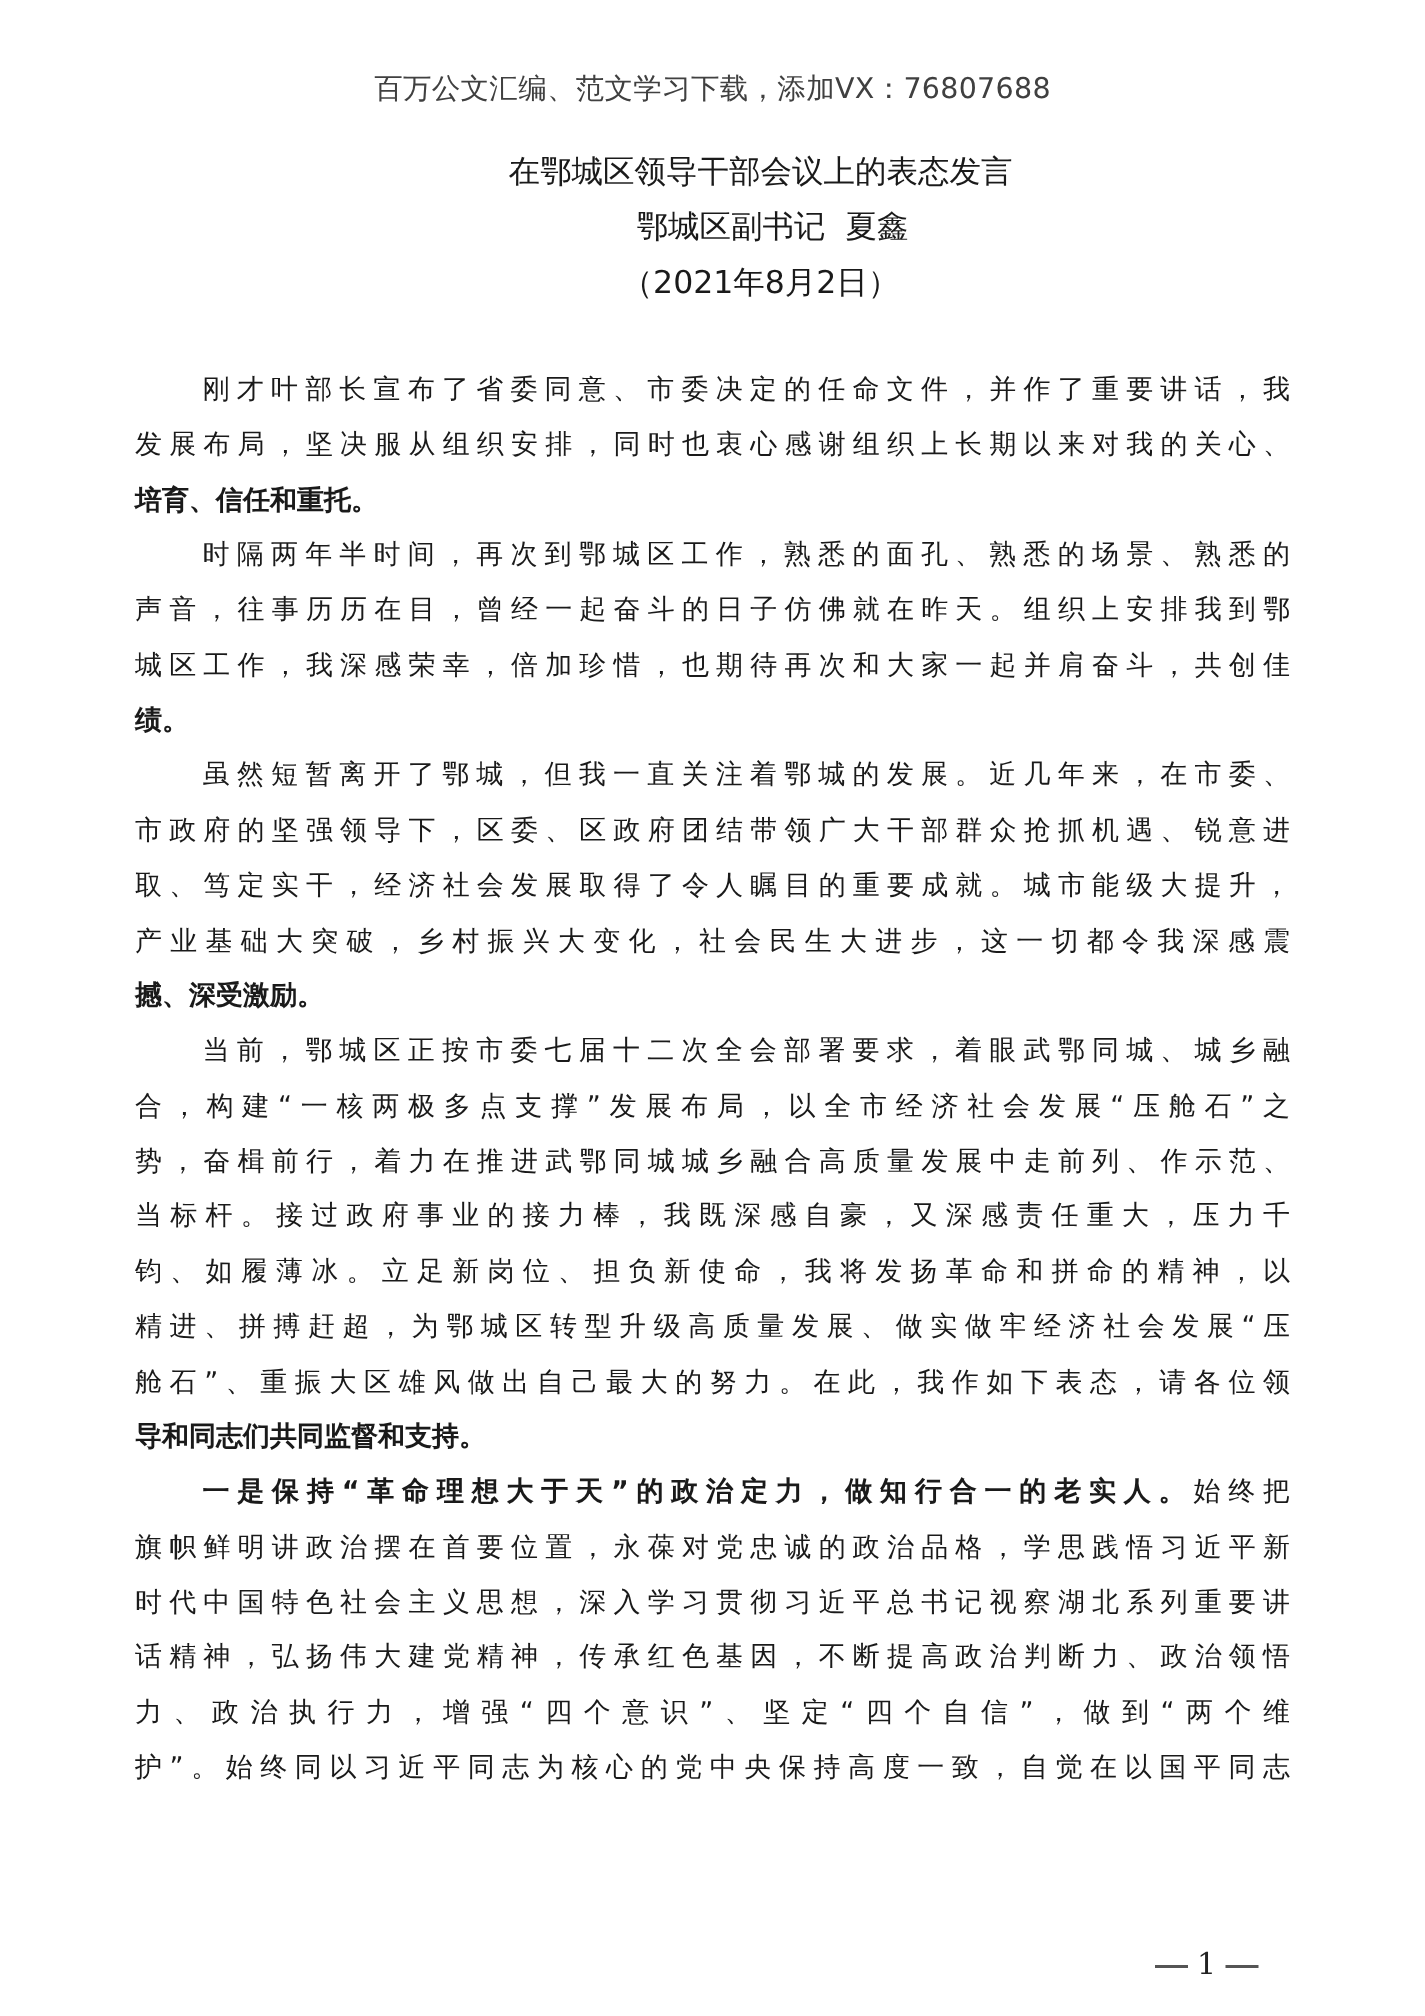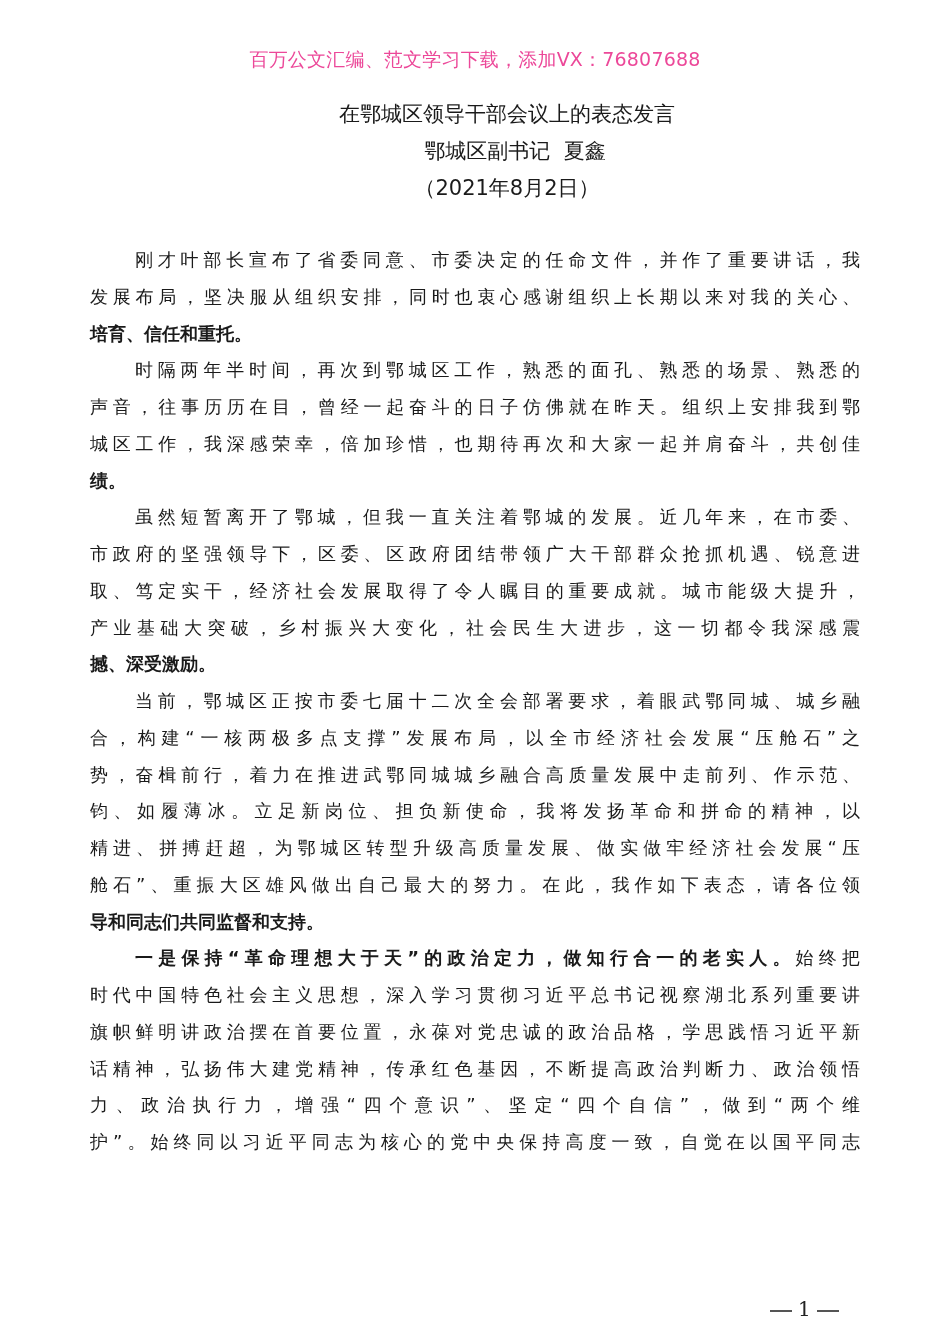--- a/index.html
+++ b/index.html
@@ -21,21 +21,21 @@
     width: 950px; height: 1344px;
     background: #fff;
   }
   .watermark {
     position: absolute;
     top: 46px;
     left: 0;
     width: 950px;
     text-align: center;
     font-size: 19px;
-    color: #ec4899;
+    color: #404040;
     letter-spacing: 0.2px;
     line-height: 26px;
   }
   .title-block {
     position: absolute;
     top: 96px;
     left: 0;
     width: 950px;
     text-align: center;
     font-size: 21px;
@@ -122,30 +122,31 @@
       <span class="line">市政府的坚强领导下，区委、区政府团结带领广大干部群众抢抓机遇、锐意进</span>
       <span class="line">取、笃定实干，经济社会发展取得了令人瞩目的重要成就。城市能级大提升，</span>
       <span class="line">产业基础大突破，乡村振兴大变化，社会民生大进步，这一切都令我深感震</span>
       <span class="line last">撼、深受激励。</span>
     </div>
 
     <div>
       <span class="line indent">当前，鄂城区正按市委七届十二次全会部署要求，着眼武鄂同城、城乡融</span>
       <span class="line">合，构建“一核两极多点支撑”发展布局，以全市经济社会发展“压舱石”之</span>
       <span class="line">势，奋楫前行，着力在推进武鄂同城城乡融合高质量发展中走前列、作示范、</span>
+      <span class="line">当标杆。接过政府事业的接力棒，我既深感自豪，又深感责任重大，压力千</span>
       <span class="line">钧、如履薄冰。立足新岗位、担负新使命，我将发扬革命和拼命的精神，以</span>
       <span class="line">精进、拼搏赶超，为鄂城区转型升级高质量发展、做实做牢经济社会发展“压</span>
       <span class="line">舱石”、重振大区雄风做出自己最大的努力。在此，我作如下表态，请各位领</span>
       <span class="line last">导和同志们共同监督和支持。</span>
     </div>
 
     <div>
       <span class="line indent"><span class="bold">一是保持“革命理想大于天”的政治定力，做知行合一的老实人。</span><span>始终把</span></span>
+      <span class="line">旗帜鲜明讲政治摆在首要位置，永葆对党忠诚的政治品格，学思践悟习近平新</span>
       <span class="line">时代中国特色社会主义思想，深入学习贯彻习近平总书记视察湖北系列重要讲</span>
-      <span class="line">旗帜鲜明讲政治摆在首要位置，永葆对党忠诚的政治品格，学思践悟习近平新</span>
       <span class="line">话精神，弘扬伟大建党精神，传承红色基因，不断提高政治判断力、政治领悟</span>
       <span class="line">力、政治执行力，增强“四个意识”、坚定“四个自信”，做到“两个维</span>
       <span class="line">护”。始终同以习近平同志为核心的党中央保持高度一致，自觉在以国平同志</span>
     </div>
 
   </div>
 
   <div class="page-number">
     <span class="dash"></span><span>1</span><span class="dash"></span>
   </div>

